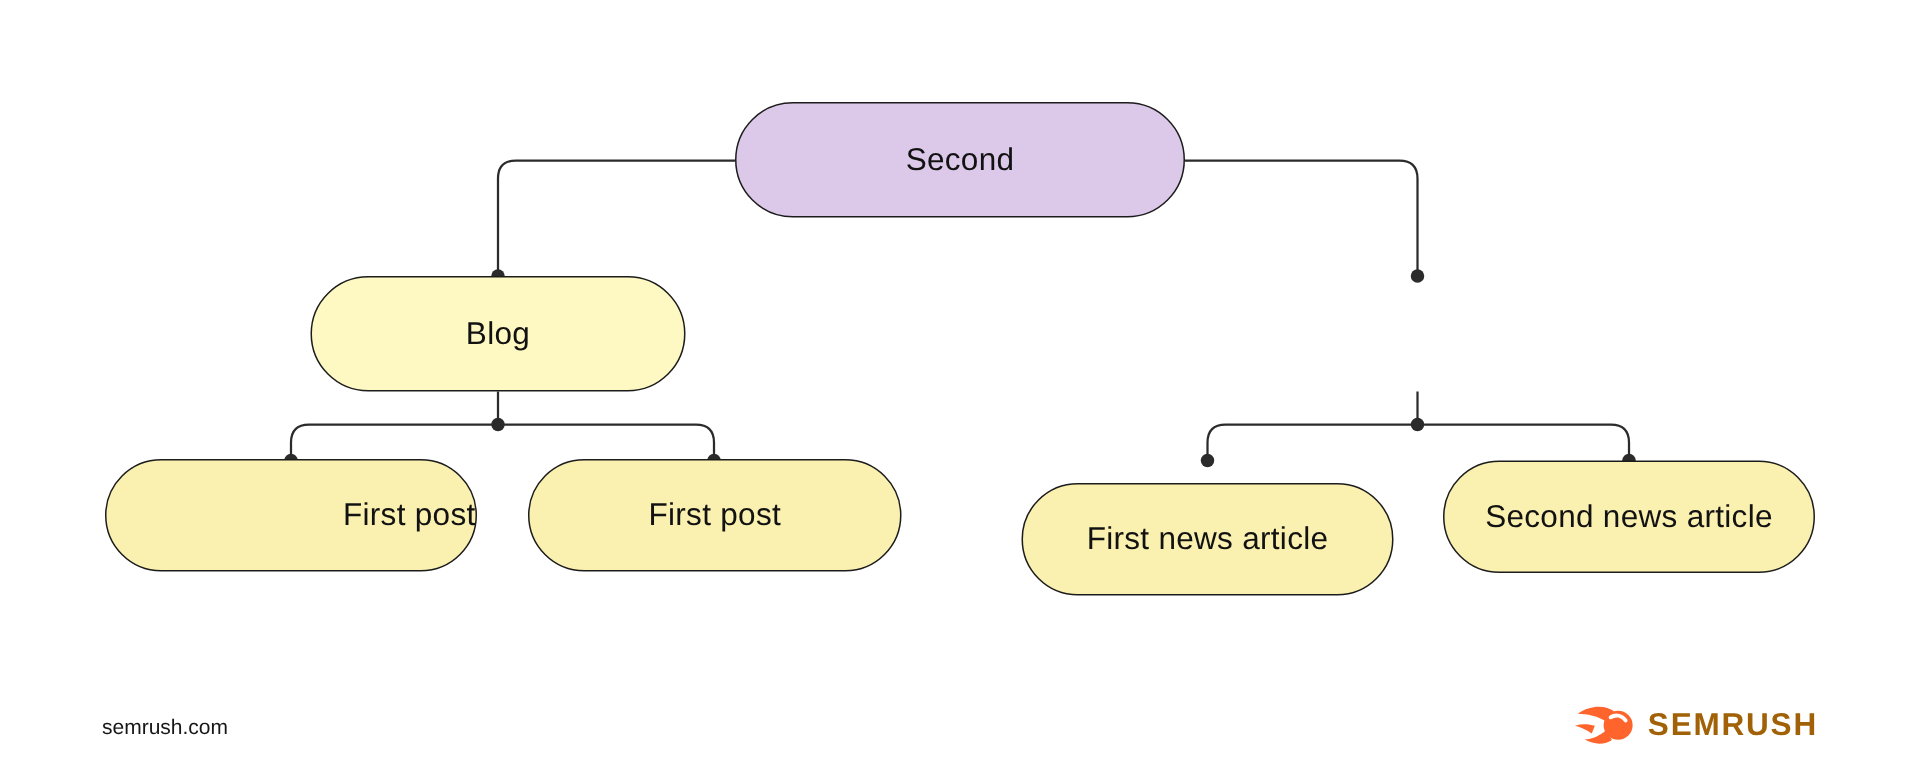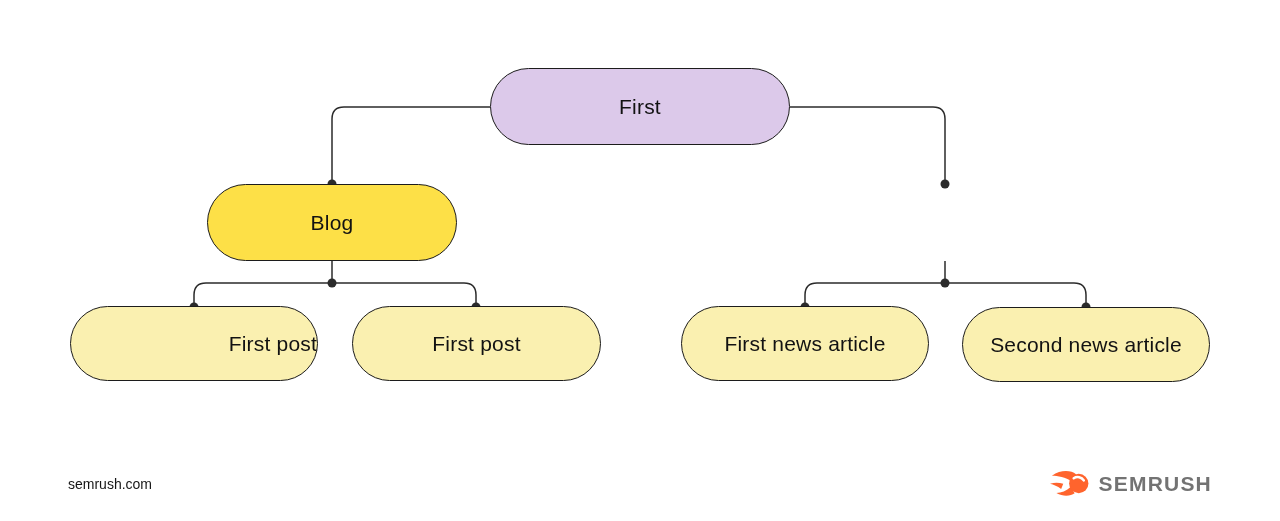--- a/index.html
+++ b/index.html
@@ -55,21 +55,21 @@
     right: 68px;
     top: 468px;
     display: flex;
     align-items: center;
     gap: 7px;
   }
   .logo-word {
     font-size: 21px;
     font-weight: 800;
     letter-spacing: 1.2px;
-    color: #737373;
+    color: #a16207;
   }
 </style>
 </head>
 <body>
 
 <div class="canvas">
 
   <svg class="connectors" viewBox="0 0 1280 521" xmlns="http://www.w3.org/2000/svg">
     <g fill="none" stroke-width="1.5" stroke="#2b2b2b">
       <path d="M490 107 H344 Q332 107 332 119 V183"></path>
@@ -85,37 +85,37 @@
       <circle cx="332" cy="283" r="4.5"></circle>
       <circle cx="945" cy="283" r="4.5"></circle>
       <circle cx="194" cy="307" r="4.5"></circle>
       <circle cx="476" cy="307" r="4.5"></circle>
       <circle cx="805" cy="307" r="4.5"></circle>
       <circle cx="1086" cy="307" r="4.5"></circle>
     </g>
   </svg>
 
   <div class="node" id="node-domain" style="background-color: rgb(220, 201, 234);">
-    <span>First</span>
+    <span>Second</span>
   </div>
 
-  <div class="node" id="node-blog" style="background-color: #fde047;">
+  <div class="node" id="node-blog" style="background-color: #fef9c3;">
     <span>Blog</span>
   </div>
 
 
   <div class="node" id="node-first-post" style="background-color: rgb(250, 240, 176);">
     <span>First post</span>
   </div>
 
   <div class="node" id="node-second-post" style="background-color: rgb(250, 240, 176);">
     <span>First post</span>
   </div>
 
-  <div class="node" id="node-first-news" style="background-color: rgb(250, 240, 176);">
+  <div class="node" id="node-first-news" style="background-color: rgb(250, 240, 176); margin-top: 16px;">
     <span>First news article</span>
   </div>
 
   <div class="node" id="node-second-news" style="background-color: rgb(250, 240, 176);">
     <span>Second news article</span>
   </div>
 
   <div class="site-caption">semrush.com</div>
 
   <div class="logo">

